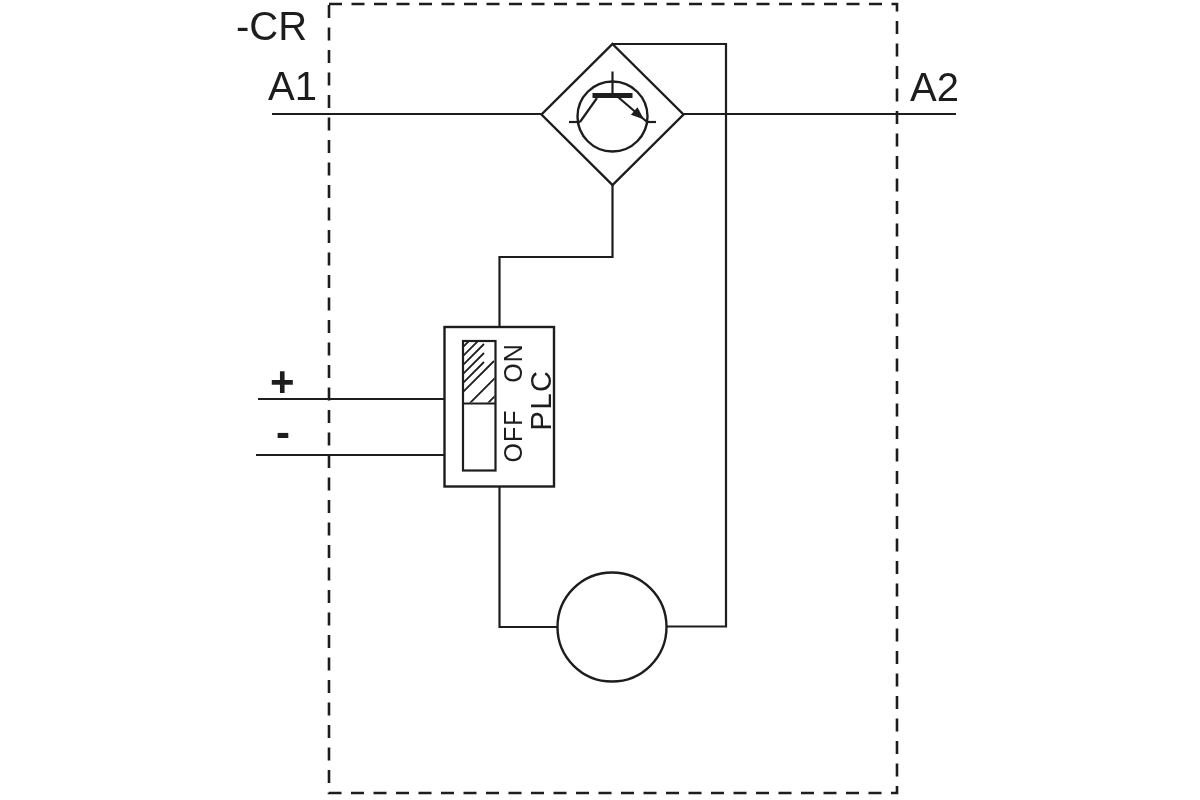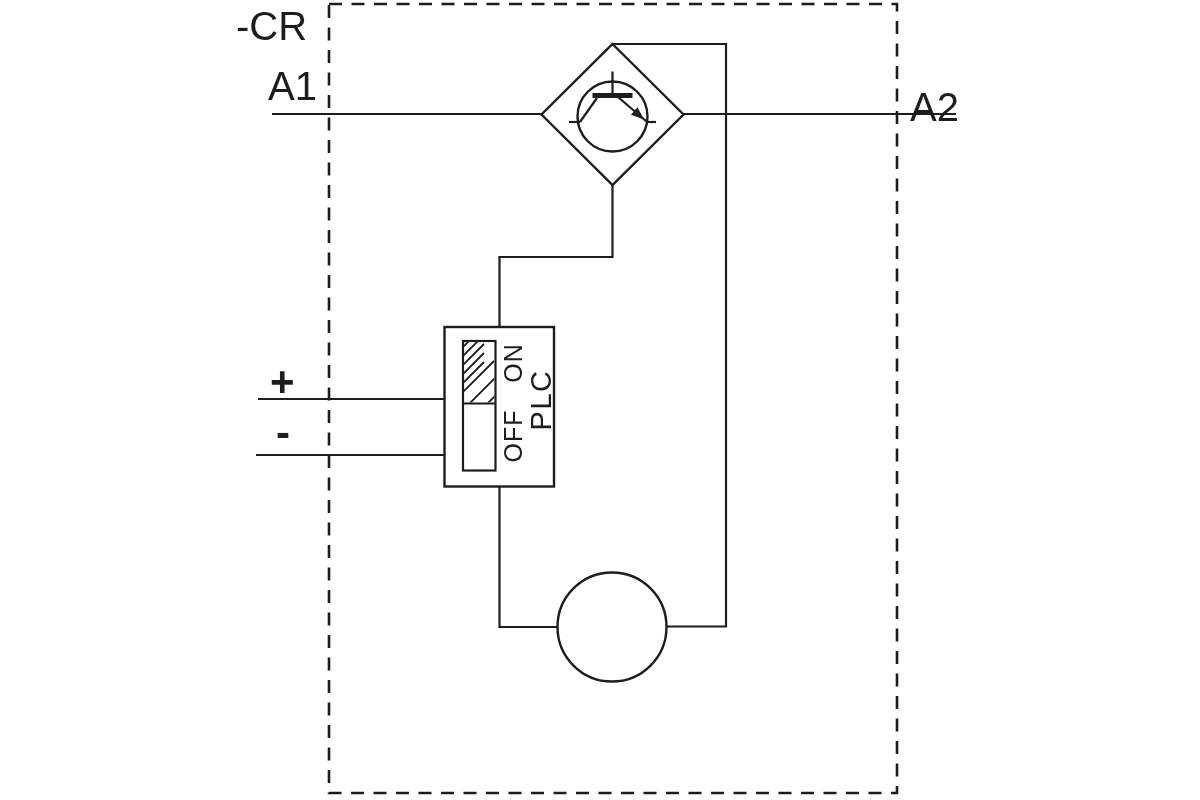--- a/index.html
+++ b/index.html
@@ -83,21 +83,21 @@
       <clipPath id="hatchclip">
           <rect x="464" y="342" width="30.5" height="60.5"></rect>
         </clipPath>
     </g>
 
     <circle cx="612" cy="627" r="54.5" class="s24"></circle>
   </svg>
 
   <div class="lbl" style="left:236px;top:6px;">-CR</div>
   <div class="lbl" style="left:268px;top:66px;">A1</div>
-  <div class="lbl" style="left:910px;top:67px;margin-top:20px;">A2</div>
+  <div class="lbl" style="left:910px;top:67px;">A2</div>
   <div class="lbl lbl-big" style="left:270px;top:361px;">+</div>
   <div class="lbl lbl-big" style="left:276px;top:412px;">-</div>
 
   <div class="vlabel v-onoff" style="left:513px;top:363px;">ON</div>
   <div class="vlabel v-onoff" style="left:513px;top:436px;">OFF</div>
   <div class="vlabel v-plc" style="left:541px;top:400px;">PLC</div>
 
 </div>
 
 </body></html>

